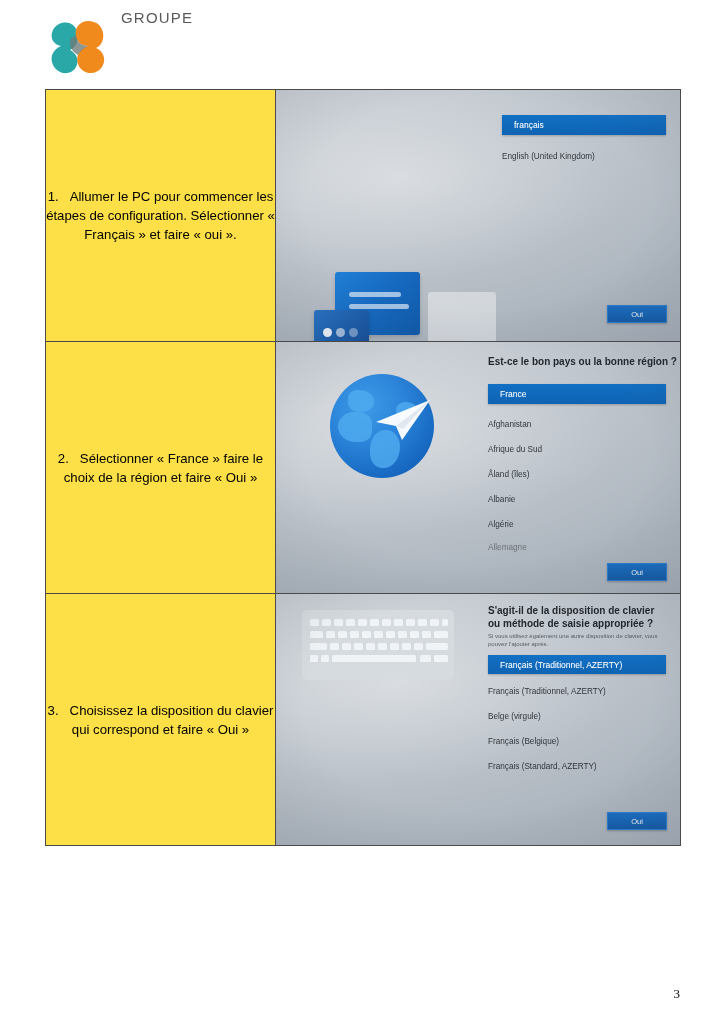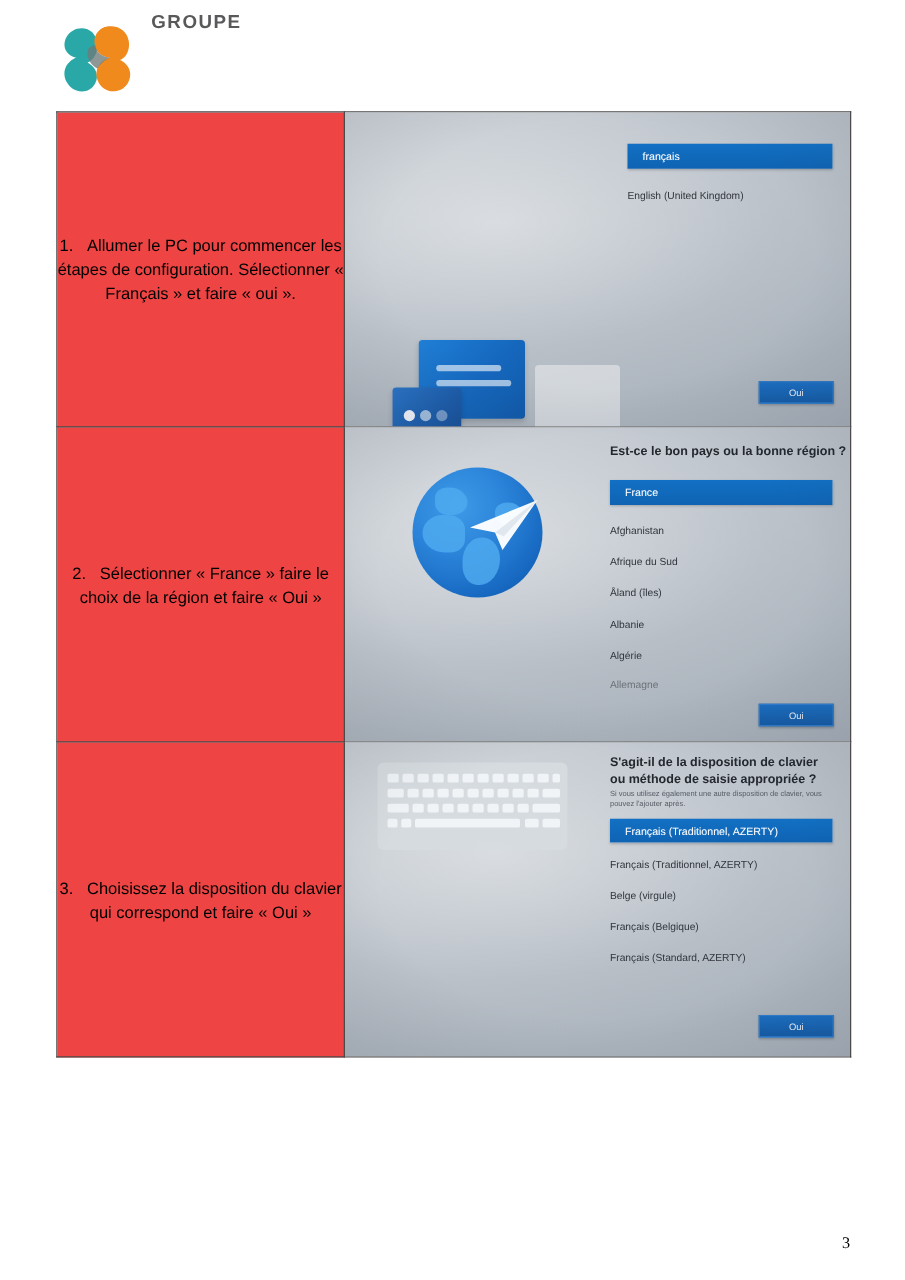--- a/index.html
+++ b/index.html
@@ -33,21 +33,21 @@
   #logo-wordmark {
     position: absolute;
     left: 74px;
     top: 2px;
     width: 220px;
     height: 76px;
     color: #58595b;
   }
   .wm-groupe {
     font-size: 15px;
-    font-weight: bold;
+    font-weight: normal;
     letter-spacing: 1.2px;
     line-height: 16px;
     margin-left: 3px;
   }
   .wm-paredes {
     font-size: 31px;
     font-weight: bold;
     letter-spacing: -0.3px;
     line-height: 28px;
     text-transform: lowercase;
@@ -76,21 +76,21 @@
     padding: 0;
     vertical-align: middle;
   }
   td.instr-cell {
     width: 229px;
     text-align: center;
     font-size: 13.2px;
     line-height: 19px;
     color: #000000;
     padding: 4px 10px;
-    background: #ef4444;
+    background: #fde047;
   }
   td.photo-cell {
     width: 404px;
     padding: 0;
     height: 251px;
   }
   .instr-num {
     display: inline;
   }
   .instr-text {

